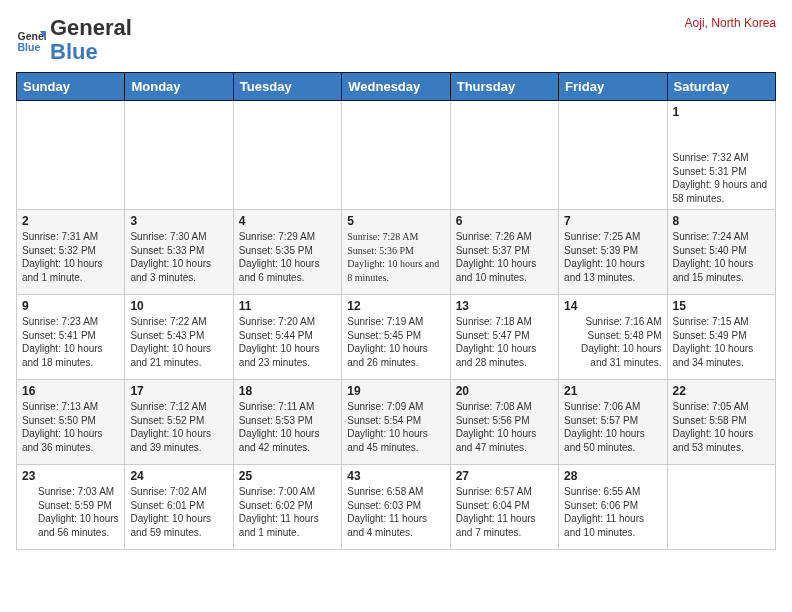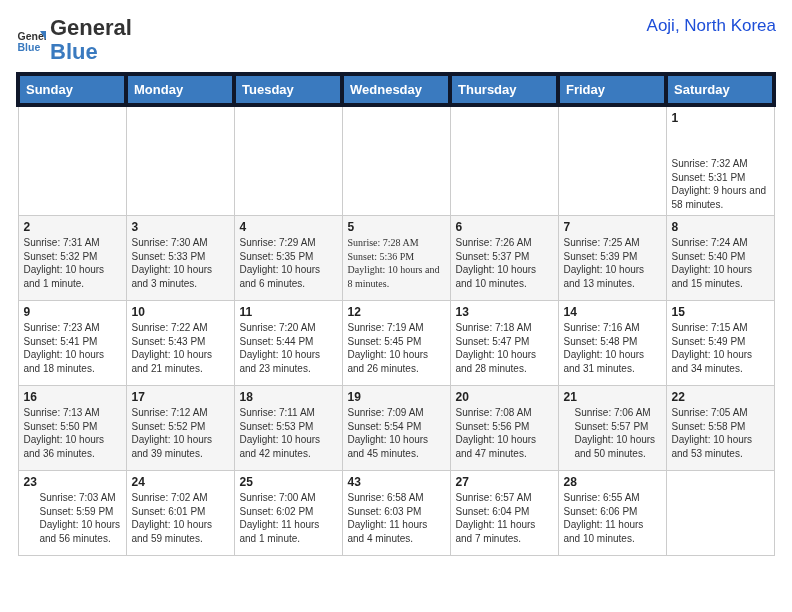--- a/index.html
+++ b/index.html
@@ -37,36 +37,36 @@
     .title-block {
       text-align: right;
     }
     .month-title {
       font-size: 36px;
       font-weight: bold;
       color: #333;
       line-height: 1.1;
     }
     .location {
-      font-size: 17px;
-      color: #1d4ed8;
+      font-size: 12px;
+      color: #b91c1c;
       text-align: center;
     }
     table {
       width: 100%;
       border-collapse: collapse;
     }
     thead th {
       background: #3a7abf;
       color: #fff;
       font-size: 13px;
       font-weight: bold;
       padding: 6px 6px;
       text-align: left;
-      border: 4px solid #0f172a;
+      border: 1px solid #0f172a;
     }
     tbody td {
       border: 1px solid #ccc;
       vertical-align: top;
       padding: 4px 5px;
       font-size: 10.5px;
       color: #333;
       width: calc(100% / 7);
       min-height: 80px;
       height: 85px;
@@ -211,21 +211,21 @@
 Daylight: 10 hours and 26 minutes.</div>
         </td>
         <td>
           <span class="day-num">13</span>
           <div class="day-info" style="white-space: pre-line;">Sunrise: 7:18 AM
 Sunset: 5:47 PM
 Daylight: 10 hours and 28 minutes.</div>
         </td>
         <td>
           <span class="day-num">14</span>
-          <div class="day-info" style="white-space: pre-line;">Sunrise: 7:16 AM
+          <div class="day-info" style="white-space: pre-line; text-align: right;">Sunrise: 7:16 AM
 Sunset: 5:48 PM
 Daylight: 10 hours and 31 minutes.</div>
         </td>
         <td>
           <span class="day-num">15</span>
           <div class="day-info" style="white-space: pre-line;">Sunrise: 7:15 AM
 Sunset: 5:49 PM
 Daylight: 10 hours and 34 minutes.</div>
         </td>
       </tr>
@@ -255,21 +255,21 @@
 Daylight: 10 hours and 45 minutes.</div>
         </td>
         <td>
           <span class="day-num">20</span>
           <div class="day-info" style="white-space: pre-line;">Sunrise: 7:08 AM
 Sunset: 5:56 PM
 Daylight: 10 hours and 47 minutes.</div>
         </td>
         <td>
           <span class="day-num">21</span>
-          <div class="day-info" style="white-space: pre-line; margin-left: 11px;">Sunrise: 7:06 AM
+          <div class="day-info" style="white-space: pre-line;">Sunrise: 7:06 AM
 Sunset: 5:57 PM
 Daylight: 10 hours and 50 minutes.</div>
         </td>
         <td>
           <span class="day-num">22</span>
           <div class="day-info" style="white-space: pre-line;">Sunrise: 7:05 AM
 Sunset: 5:58 PM
 Daylight: 10 hours and 53 minutes.</div>
         </td>
       </tr>

